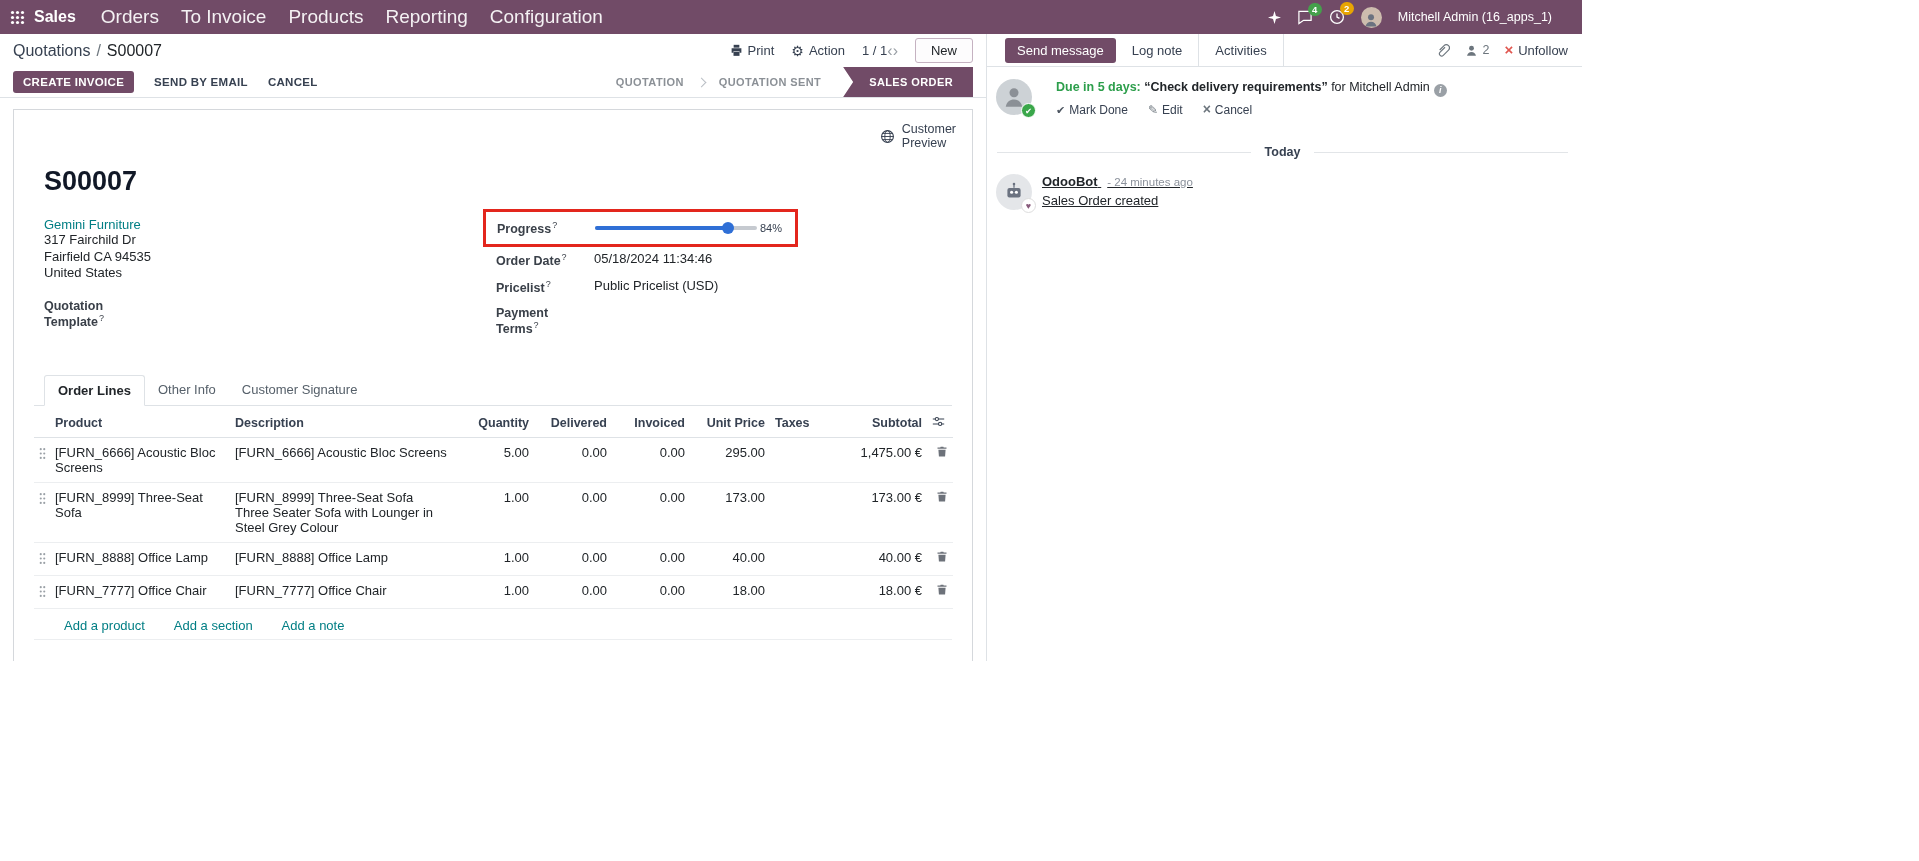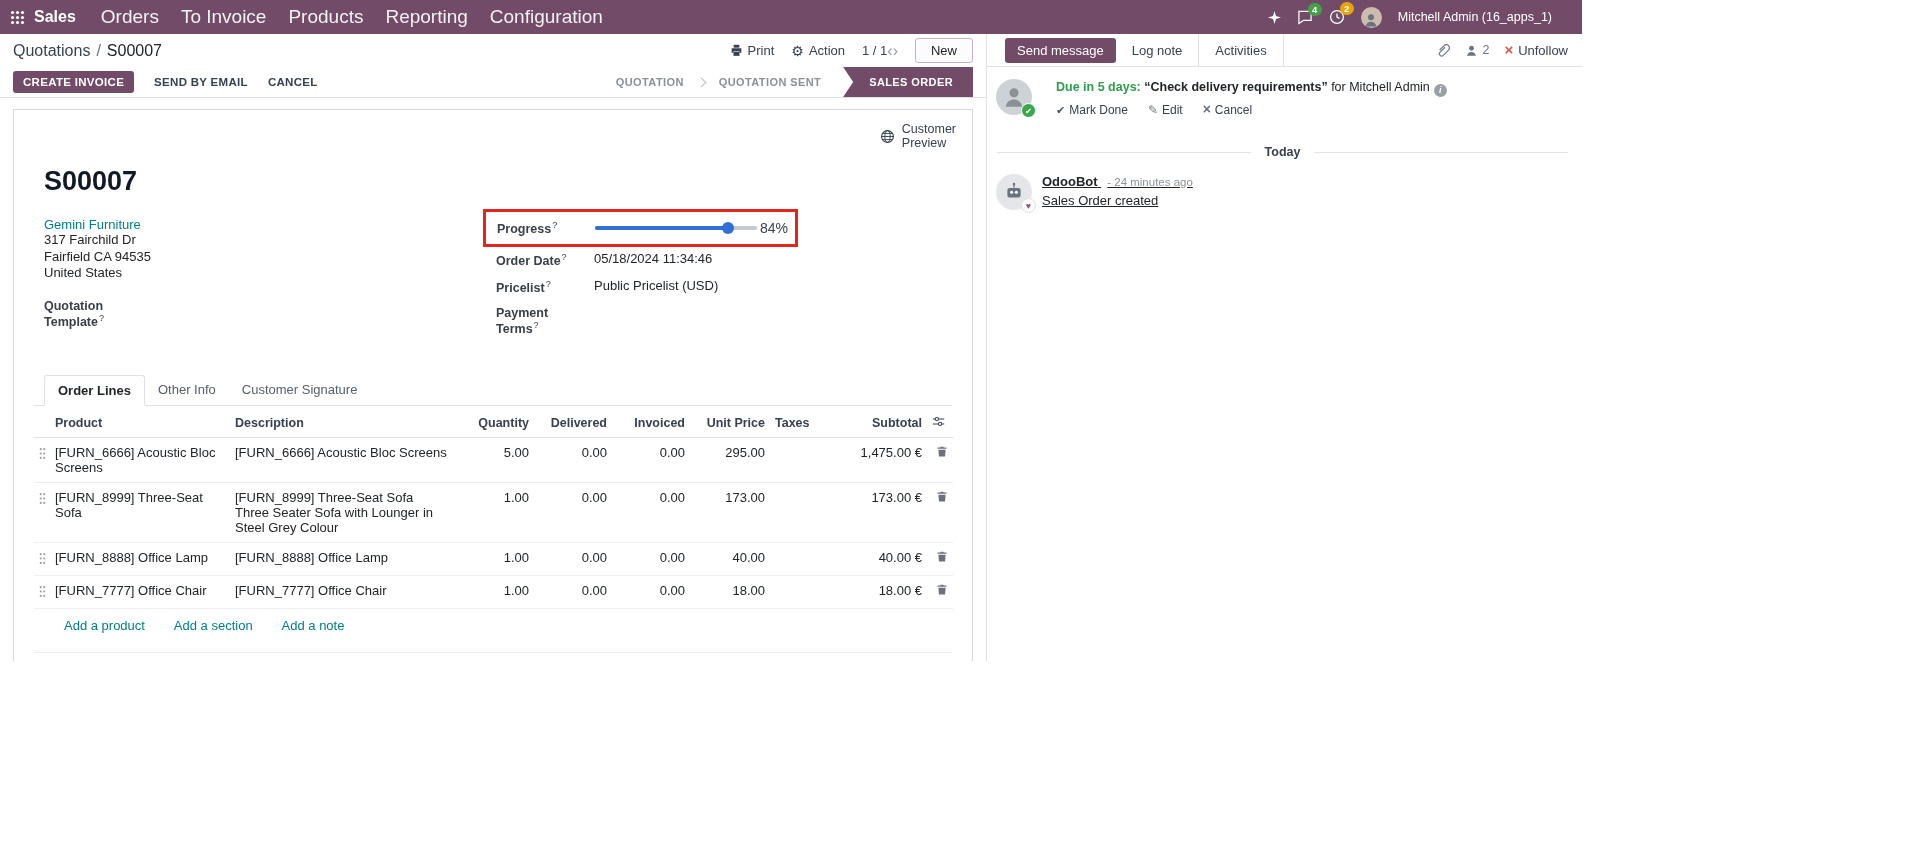--- a/index.html
+++ b/index.html
@@ -68,37 +68,37 @@
   sup.help { font-size:9px; color:#3a4049; margin-left:1px; font-weight:normal; }
   .link-teal { color:#017e84; }
   .addr div { line-height:16.5px; color:#212529; }
   .qt-row { margin-top:16px; }
 
   .annotation-red { border:3px solid #e3261d; padding:7px 11px 8px; margin:-8px 0 4px -13px; width:315px; }
   .progress-row { display:flex; align-items:center; margin-bottom:0; }
   .slider { width:162px; height:4px; background:#c6cad0; border-radius:2px; position:relative; flex:none; cursor:pointer; }
   .slider-fill { position:absolute; left:0; top:0; height:4px; background:#2f6fd6; border-radius:2px; }
   .slider-handle { position:absolute; top:-4px; width:12px; height:12px; margin-left:-6px; border-radius:50%; background:#2f6fd6; }
-  .pct { margin-left:3px; font-size:14px; color:#374151; }
+  .pct { margin-left:3px; font-size:11px; color:#374151; }
 
   
   .tabs { display:flex; border-bottom:1px solid #dee2e6; margin-top:28px; padding-left:10px; }
   .tab { padding:7px 13px; font-size:13px; color:#56606a; cursor:pointer; }
   .tab.active { border:1px solid #dee2e6; border-bottom:1px solid #fff; margin-bottom:-1px; border-radius:3px 3px 0 0; color:#212529; font-weight:bold; }
 
   
   table.lines { width:100%; border-collapse:collapse; table-layout:fixed; margin-top:2px; }
   .lines th { font-size:12.5px; font-weight:bold; color:#374151; text-align:left; padding:7px 5px 6px; border-bottom:1px solid #dee2e6; }
   .lines th.num, .lines td.num { text-align:right; }
   .lines td { padding:7px 5px; border-bottom:1px solid #eceef0; vertical-align:top; color:#212529; font-size:13px; }
   .blue { color:#2e64d8; }
   .handle-cell { text-align:center; padding-top:9px !important; cursor:grab; }
   .trash-cell { text-align:right; cursor:pointer; }
   .opt-icon-cell { text-align:right; cursor:pointer; }
-  .addrow { padding:9px 0 19px 30px; border-bottom:1px solid #eceef0; }
+  .addrow { padding:9px 0 6px 30px; border-bottom:1px solid #eceef0; }
   .addrow a { color:#017e84; margin-right:26px; font-size:13px; }
 
   
   .sheet-footer { display:flex; justify-content:space-between; align-items:flex-start; margin-top:32px; padding-left:10px; }
   .terms { color:#8b919b; font-size:13px; cursor:text; }
   .total-block { display:flex; align-items:baseline; gap:18px; border-top:1px solid #d5d8dc; padding:7px 2px 0 14px; }
   .total-label { font-size:13px; color:#374151; }
   .total-value { font-size:15.5px; font-weight:bold; color:#111827; }
 
   

